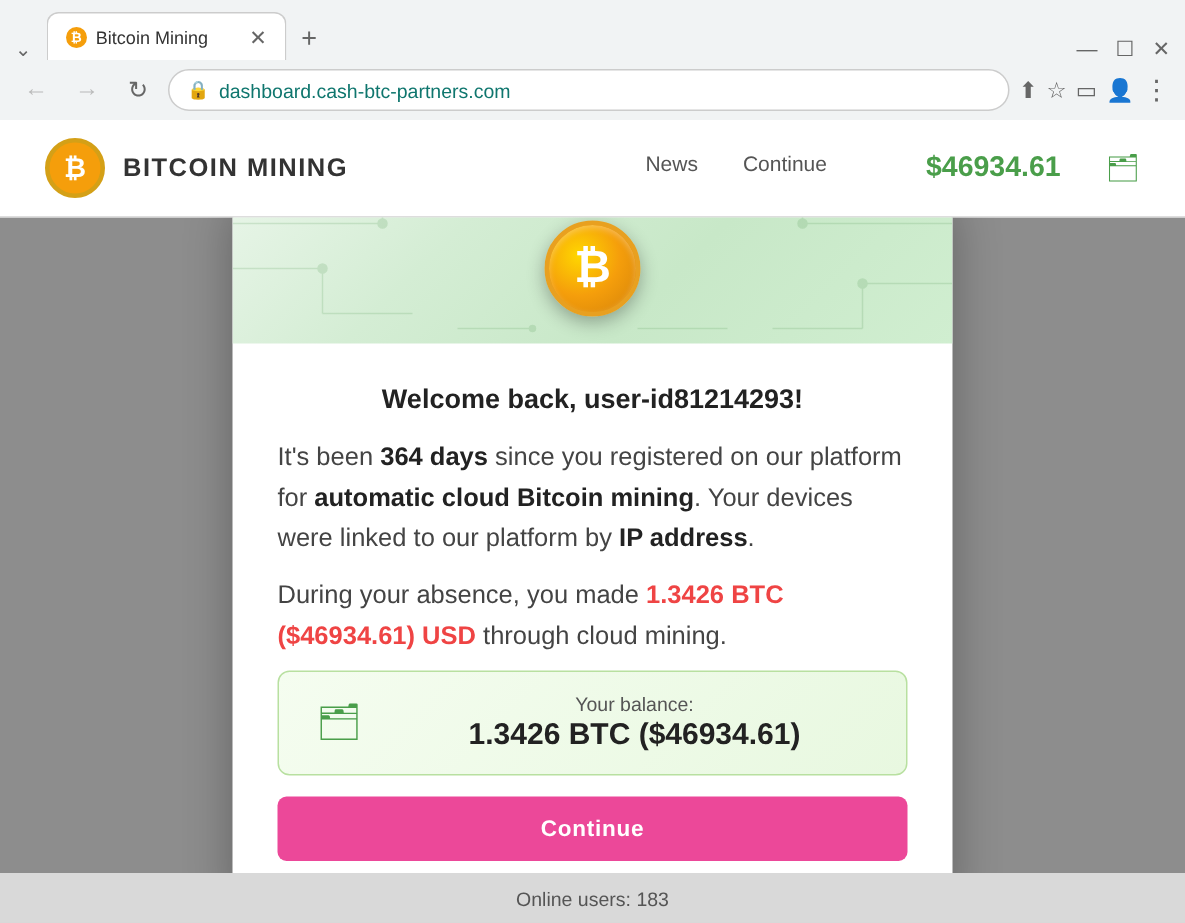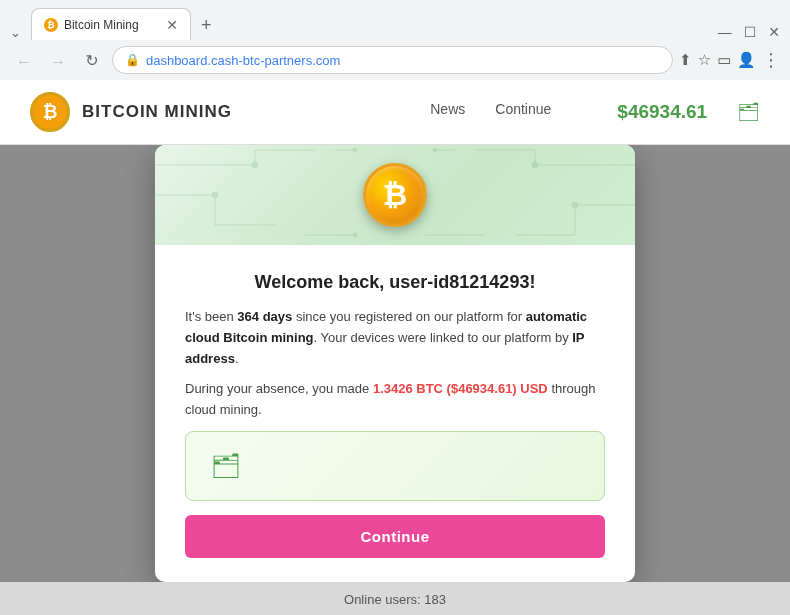--- a/index.html
+++ b/index.html
@@ -111,21 +111,21 @@
       gap: 6px;
     }
 
     .lock-icon {
       color: #444;
       font-size: 12px;
     }
 
     .address-text {
       font-size: 13px;
-      color: #3b82f6;
+      color: #0f766e;
       flex: 1;
     }
 
     .nav-actions {
       display: flex;
       align-items: center;
       gap: 6px;
     }
 
     .nav-actions span {
@@ -284,21 +284,21 @@
 
     .modal-title {
       text-align: center;
       font-size: 18px;
       font-weight: bold;
       color: #222;
       margin-bottom: 14px;
     }
 
     .modal-text {
-      font-size: 13px;
+      font-size: 17px;
       color: #444;
       line-height: 1.6;
       margin-bottom: 10px;
     }
 
     .modal-text b {
       color: #222;
     }
 
     .modal-text .highlight-green {
@@ -493,20 +493,24 @@
           </p>
 
 
           <p class="modal-text">
             During your absence, you made <span class="highlight-green">1.3426 BTC ($46934.61) USD</span> through cloud mining.
           </p>
 
           
           <div class="balance-box">
             <div class="balance-wallet-icon">🗂</div>
+            <div class="balance-info">
+              <div class="balance-label">Your balance:</div>
+              <div class="balance-amount">1.3426 BTC ($46934.61)</div>
+            </div>
           </div>
 
           
           <button class="continue-btn">Continue</button>
         </div>
       </div>
     </div>
   </div>
 
   <div class="online-users">

